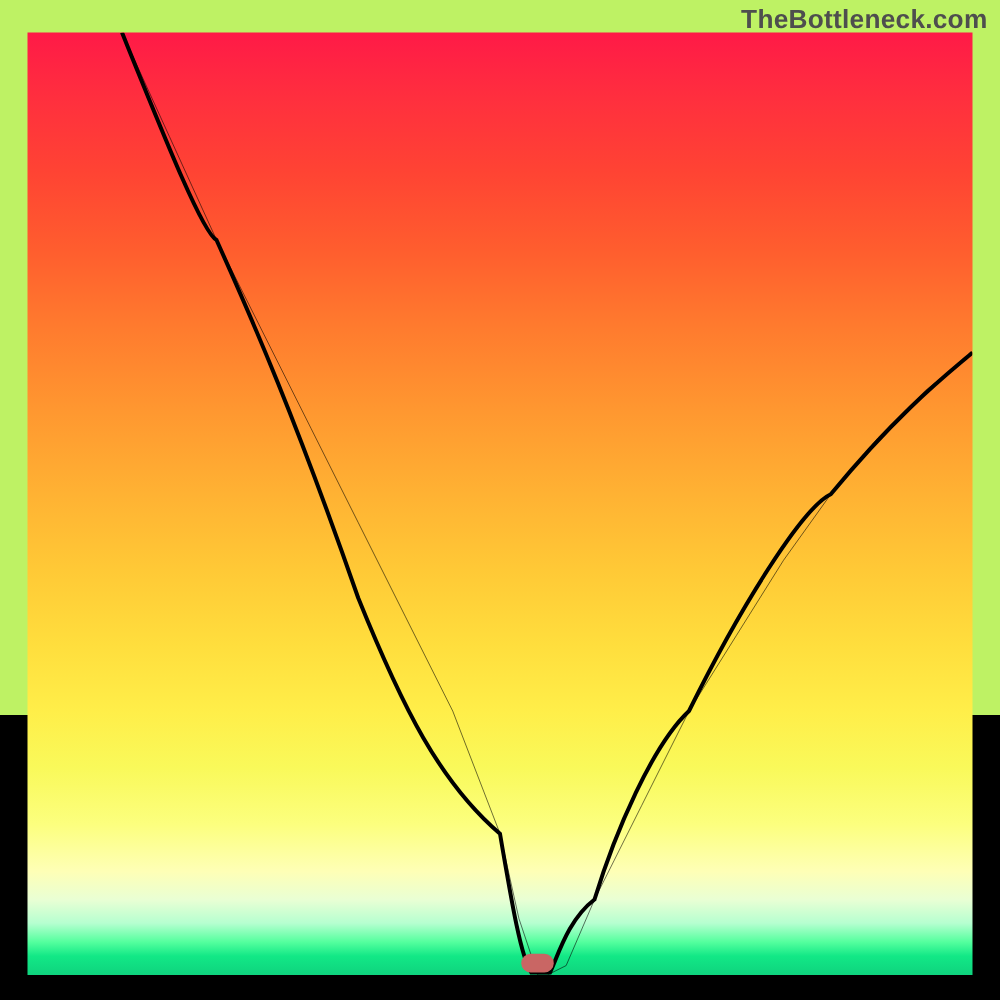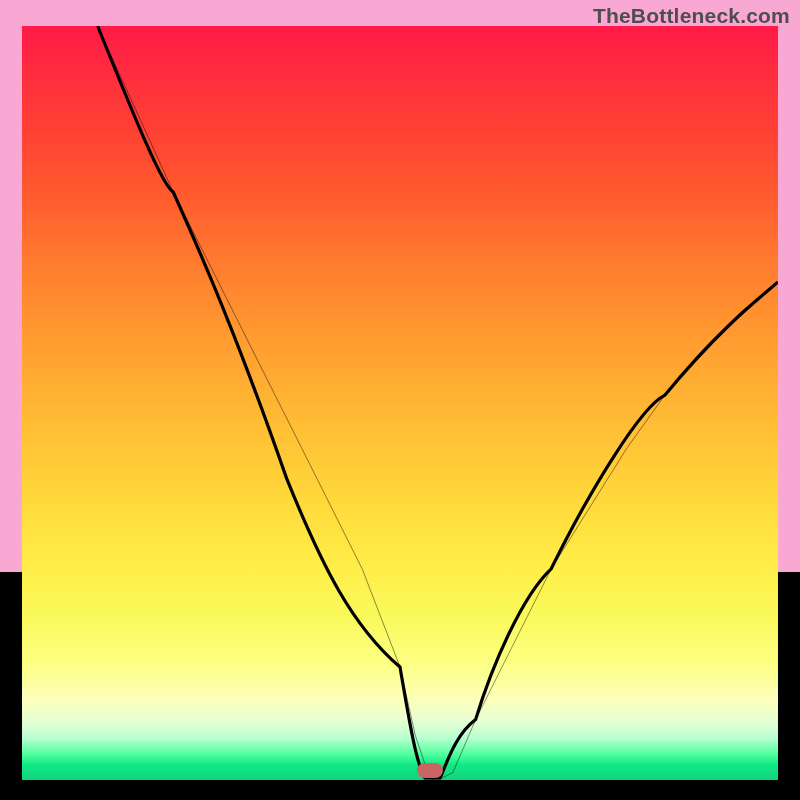--- a/index.html
+++ b/index.html
@@ -8,21 +8,21 @@
     width: 800px;
     height: 800px;
     background: #000;
     overflow: hidden;
     font-family: Arial, Helvetica, sans-serif;
   }
   .frame {
     position: relative;
     width: 800px;
     height: 572px;
-    background: #f9a8d4;
+    background: #bef264;
   }
   .watermark {
     position: absolute;
     top: 4px;
     right: 10px;
     color: #4e4e4e;
     font-size: 21px;
     font-weight: 600;
     letter-spacing: 0.2px;
     z-index: 5;

